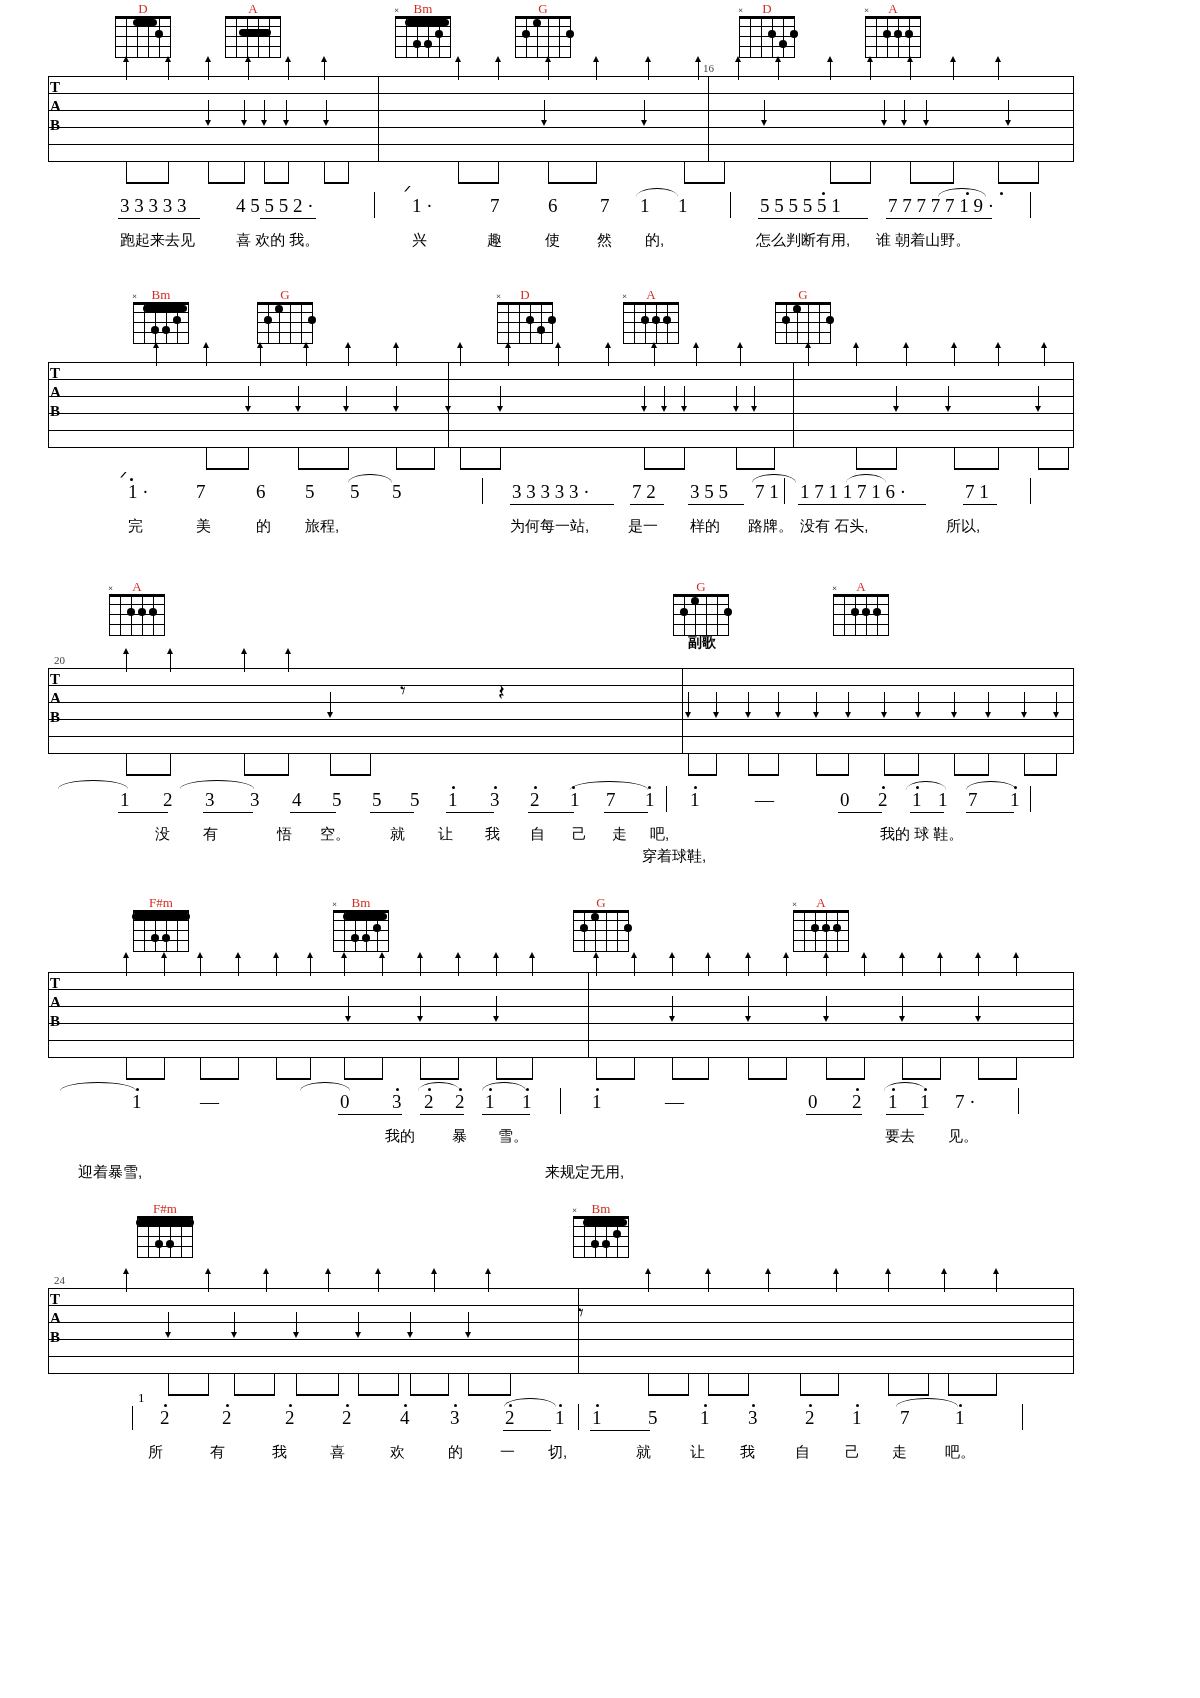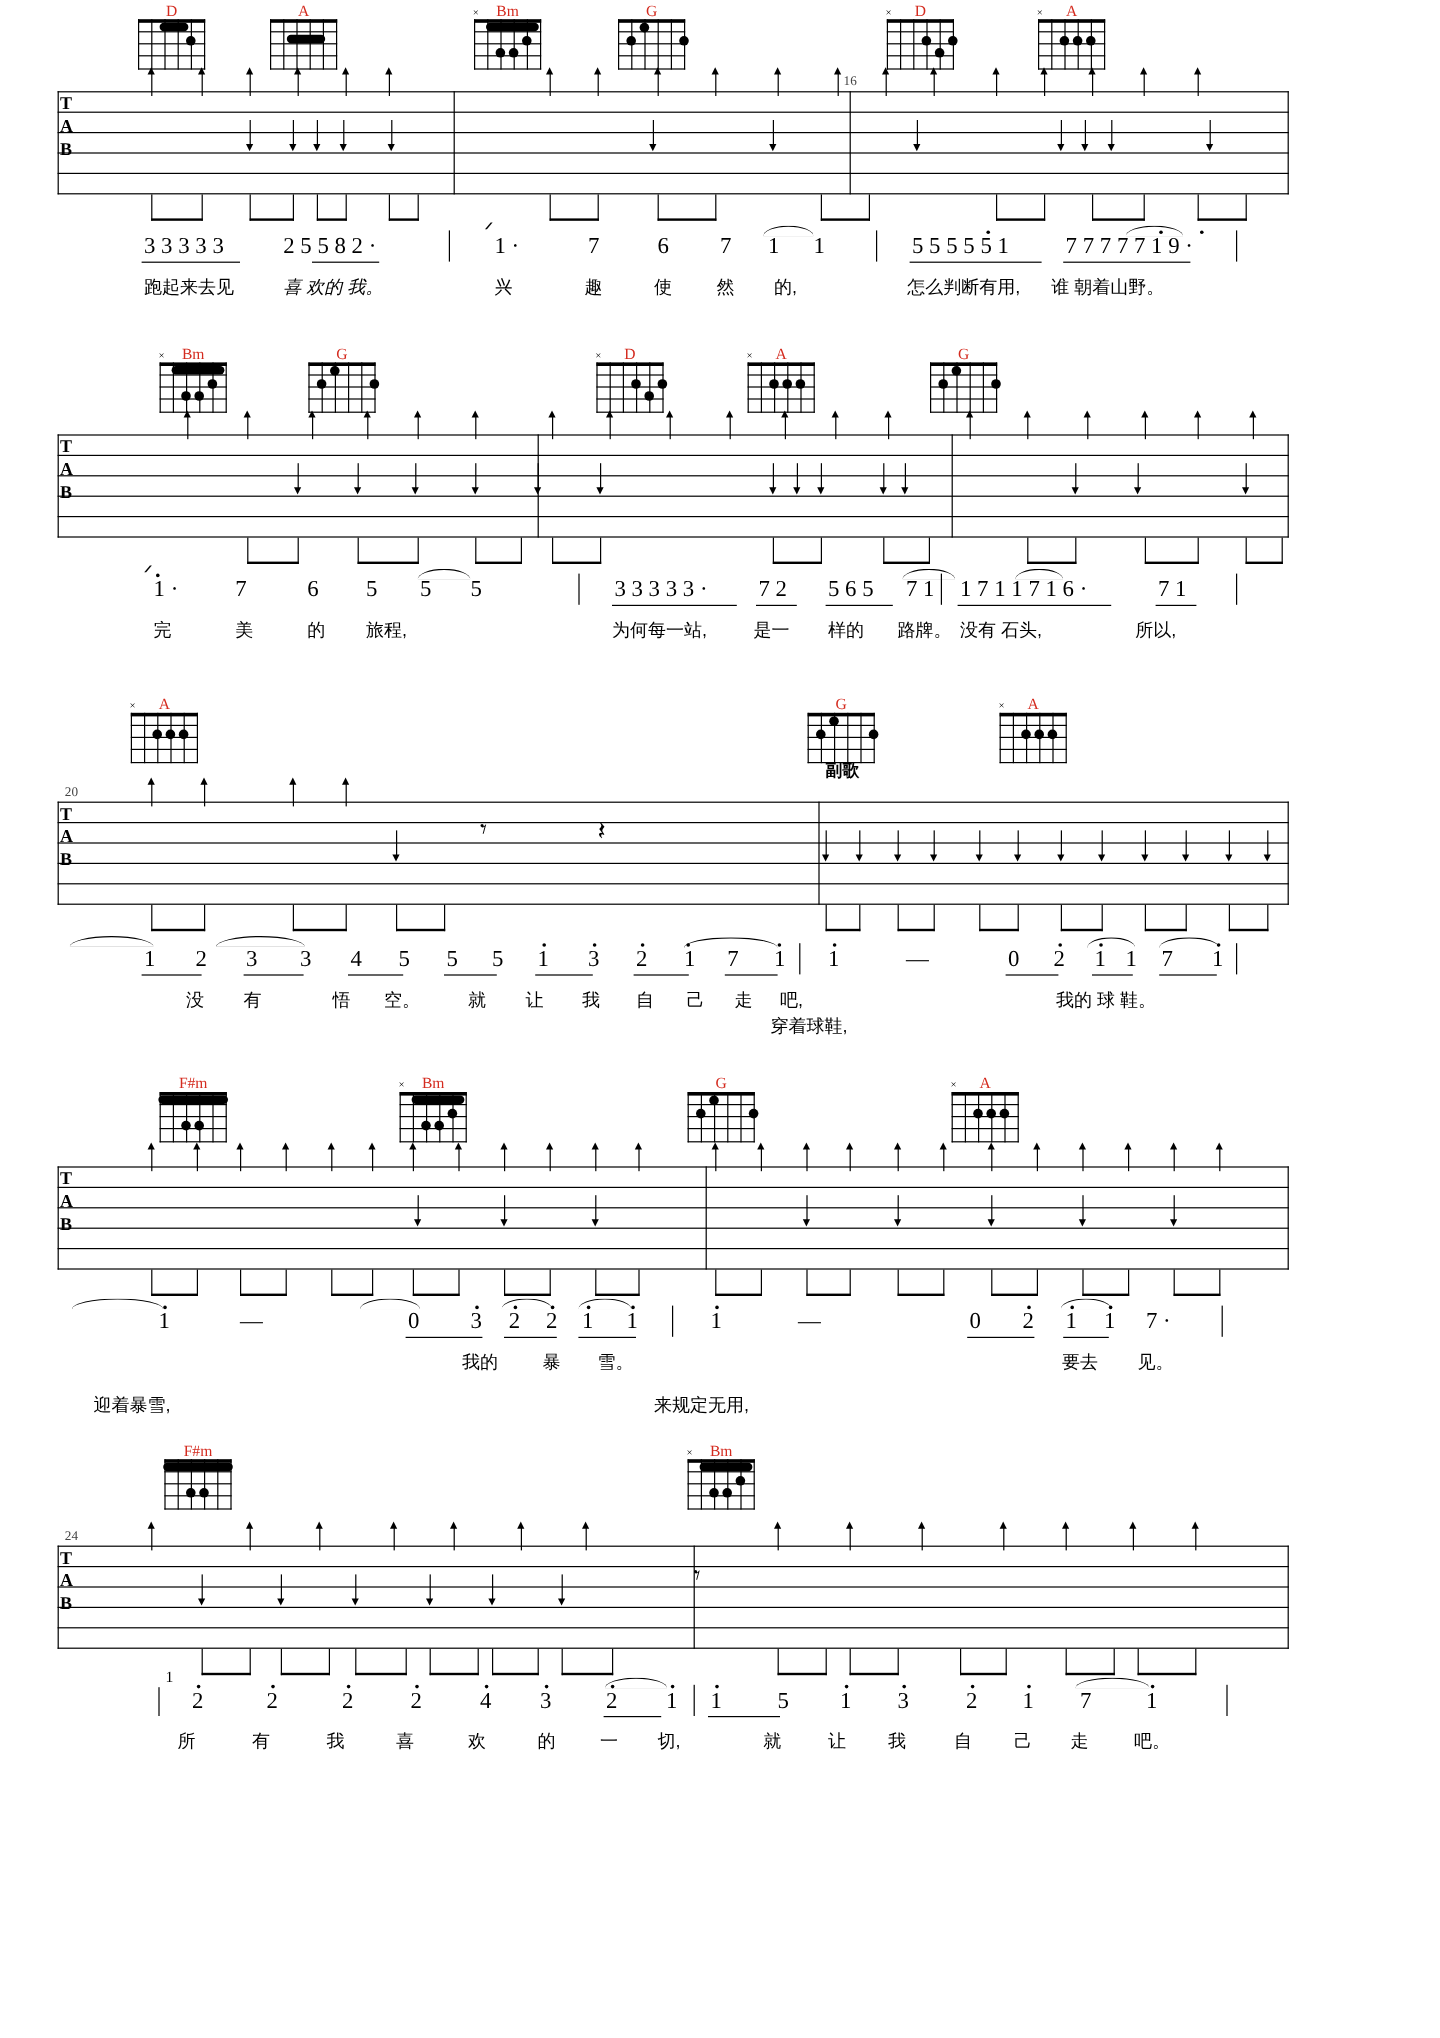--- a/index.html
+++ b/index.html
@@ -249,21 +249,21 @@
     <div class="stem" style="left:862px;top:86px;height:22px;"></div>
     <div class="stem" style="left:905px;top:86px;height:22px;"></div>
     <div class="beam" style="left:862px;top:106px;width:44px;"></div>
     <div class="stem" style="left:950px;top:86px;height:22px;"></div>
     <div class="stem" style="left:990px;top:86px;height:22px;"></div>
     <div class="beam" style="left:950px;top:106px;width:41px;"></div>
   </div>
 
   <div style="position:absolute;left:0;top:196px;width:1200px;height:26px;">
     <div class="num" style="left:120px;">3 3 3 3 3</div>
-    <div class="num" style="left:236px;">2  5 5 8 2 ·</div>
+    <div class="num" style="left:236px;">4  5 5 5 2 ·</div>
     <div class="num" style="left:412px;">1 ·</div>
     <div class="num" style="left:490px;">7</div>
     <div class="num" style="left:548px;">6</div>
     <div class="num" style="left:600px;">7</div>
     <div class="num" style="left:640px;">1</div>
     <div class="num" style="left:678px;">1</div>
     <div class="num" style="left:760px;">5 5 5 5 5 1</div>
     <div class="num" style="left:888px;">7 7 7 7 7 1 9 ·</div>
     <div class="dotabove" style="left:822px;top:-4px;"></div>
     <div class="dotabove" style="left:966px;top:-4px;"></div>
@@ -275,21 +275,21 @@
     <div class="underline" style="left:758px;top:22px;width:110px;"></div>
     <div class="underline" style="left:886px;top:22px;width:106px;"></div>
     <div class="vbar" style="left:374px;top:-4px;height:26px;"></div>
     <div class="vbar" style="left:730px;top:-4px;height:26px;"></div>
     <div class="vbar" style="left:1030px;top:-4px;height:26px;"></div>
     <div class="num" style="left:404px;top:-16px;font-size:14px;">𝄍</div>
   </div>
 
   <div style="position:absolute;left:0;top:232px;width:1200px;height:22px;">
     <div class="lyr" style="left:120px;">跑起来去见</div>
-    <div class="lyr" style="left:236px;font-style:italic;">喜 欢的 我。</div>
+    <div class="lyr" style="left:236px;">喜 欢的 我。</div>
     <div class="lyr" style="left:412px;">兴</div>
     <div class="lyr" style="left:487px;">趣</div>
     <div class="lyr" style="left:545px;">使</div>
     <div class="lyr" style="left:597px;">然</div>
     <div class="lyr" style="left:645px;">的,</div>
     <div class="lyr" style="left:756px;">怎么判断有用,</div>
     <div class="lyr" style="left:876px;">谁  朝着山野。</div>
   </div>
 </div>
 
@@ -477,21 +477,21 @@
 
   <div style="position:absolute;left:0;top:196px;width:1200px;height:26px;">
     <div class="num" style="left:128px;">1 ·</div>
     <div class="num" style="left:196px;">7</div>
     <div class="num" style="left:256px;">6</div>
     <div class="num" style="left:305px;">5</div>
     <div class="num" style="left:350px;">5</div>
     <div class="num" style="left:392px;">5</div>
     <div class="num" style="left:512px;">3 3 3 3 3 ·</div>
     <div class="num" style="left:632px;">7 2</div>
-    <div class="num" style="left:690px;">5 6 5</div>
+    <div class="num" style="left:690px;">3 5 5</div>
     <div class="num" style="left:755px;">7 1</div>
     <div class="num" style="left:800px;">1 7 1 1 7 1 6 ·</div>
     <div class="num" style="left:965px;">7 1</div>
     <div class="dotabove" style="left:130px;top:-4px;"></div>
     <div class="tie" style="left:348px;top:-8px;width:44px;"></div>
     <div class="tie" style="left:752px;top:-8px;width:44px;"></div>
     <div class="tie" style="left:846px;top:-8px;width:40px;"></div>
     <div class="underline" style="left:510px;top:22px;width:104px;"></div>
     <div class="underline" style="left:630px;top:22px;width:34px;"></div>
     <div class="underline" style="left:688px;top:22px;width:56px;"></div>

